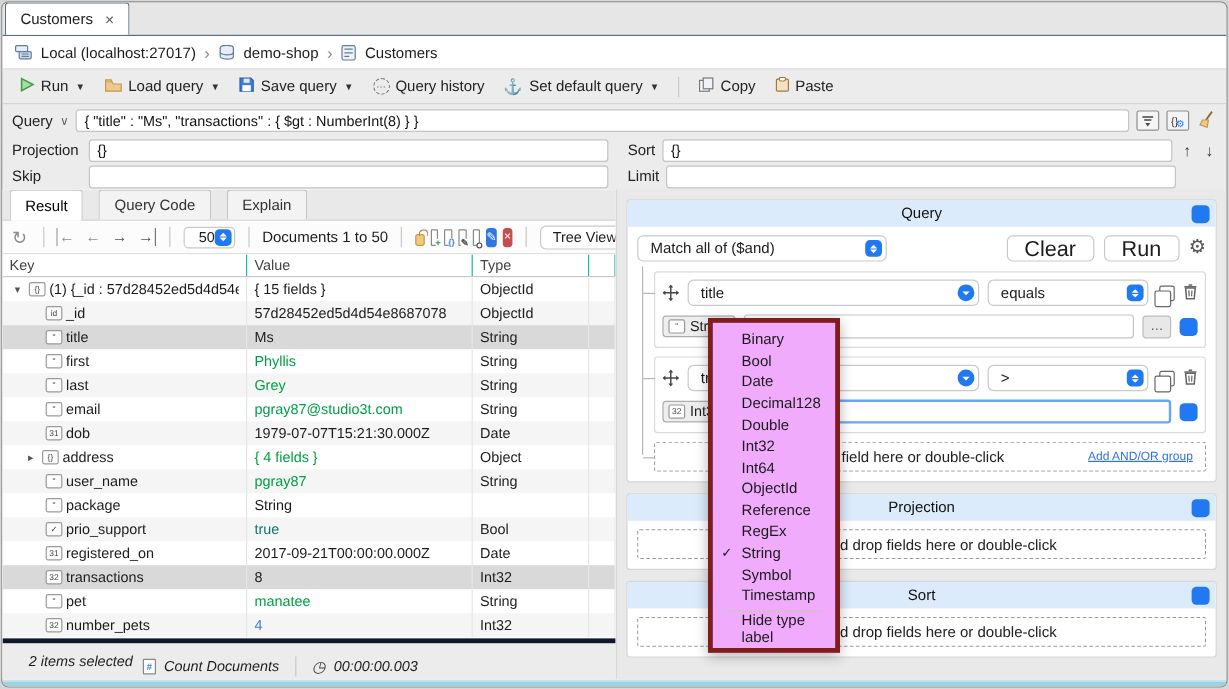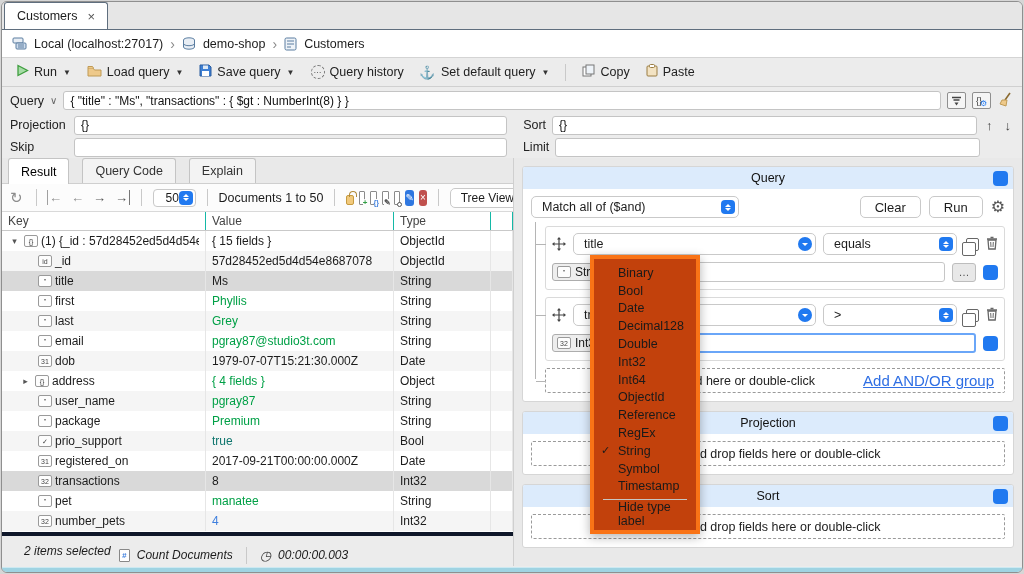--- a/index.html
+++ b/index.html
@@ -76,21 +76,21 @@
   
   .right{flex:1;padding:8px 8px 0 8px;overflow:hidden;}
   .card{background:#fff;border:1px solid #d6d6d6;border-radius:3px;margin-bottom:9px;overflow:hidden;}
   .sechead{background:#dcebfc;height:22px;display:flex;align-items:center;padding:0 6px;position:relative;}
   .sechead .title{flex:1;text-align:center;font-size:12.5px;color:#111;}
   .cb{width:15px;height:15px;background:#2079f0;border-radius:4px;color:#fff;font-size:10px;font-weight:bold;display:flex;align-items:center;justify-content:center;}
   .ctl{display:flex;align-items:center;gap:8px;padding:7px 8px 6px 8px;}
   .mselect{height:22px;background:#fff;border:1px solid #c9c9c9;border-radius:5px;display:flex;align-items:center;
            justify-content:space-between;padding:0 3px 0 10px;font-size:12.5px;}
   .wbtn{height:22px;background:#fff;border:1px solid #c9c9c9;border-radius:5px;display:flex;align-items:center;justify-content:center;
-        padding:0 14px;font-size:13px;}
+        padding:0 14px;font-size:18px;}
   .gear{font-size:16px;color:#555;line-height:16px;}
   .grp{position:relative;margin:2px 8px 8px 22px;}
   .grp:before{content:"";position:absolute;left:-10px;top:-4px;bottom:14px;border-left:1px solid #b5b5b5;}
   .cond{position:relative;border:1px solid #dadada;border-radius:3px;background:#fff;padding:5px 6px;margin-bottom:7px;}
   .cond:before{content:"";position:absolute;left:-10px;top:17px;width:10px;border-top:1px solid #b5b5b5;}
   .cline{display:flex;align-items:center;gap:7px;height:24px;}
   .cline + .cline{margin-top:4px;}
   .fieldsel{flex:1;height:22px;background:#fff;border:1px solid #c9c9c9;border-radius:5px;display:flex;align-items:center;
             justify-content:space-between;padding:0 3px 0 10px;font-size:12.5px;overflow:hidden;white-space:nowrap;}
   .opsel{width:134px;}
@@ -99,26 +99,26 @@
   .vin{flex:1;height:20px;background:#fff;border:1px solid #c6c6c6;border-radius:3px;padding:0 6px;font-size:12px;
        font-family:"Liberation Sans",sans-serif;outline:none;min-width:0;}
   .vin.focus{border:2px solid #6aa6f8;}
   .morebtn{width:24px;height:19px;background:#e8e8e8;border:1px solid #bdbdbd;border-radius:3px;display:flex;align-items:center;
            justify-content:center;font-size:11px;color:#555;}
   .dupic{width:13px;height:13px;border:1.5px solid #666;border-radius:2px;position:relative;background:#fff;margin-left:2px;}
   .dupic:before{content:"";position:absolute;left:-5px;top:3px;width:12px;height:12px;border:1.5px solid #666;border-radius:2px;background:#fff;}
   .dz{position:relative;border:1px dashed #9a9a9a;border-radius:2px;height:25px;display:flex;align-items:center;padding:0 10px;color:#222;}
   .dz.withrail:before{content:"";position:absolute;left:-10px;top:12px;width:10px;border-top:1px solid #b5b5b5;}
   .dz .dztext{flex:1;text-align:center;font-size:12.5px;}
-  .dz .link{color:#2f6fe4;text-decoration:underline;font-size:15px;margin-left:8px;white-space:nowrap;}
+  .dz .link{color:#2f6fe4;text-decoration:underline;font-size:10px;margin-left:8px;white-space:nowrap;}
   .pad{padding:7px 8px 8px 8px;}
   
   .mv{display:inline-flex;}
   
-  .menu{position:absolute;left:588px;top:253px;width:110px;background:#c2410c;border:4px solid #f97316;
+  .menu{position:absolute;left:588px;top:263px;width:110px;background:#f0abfc;border:4px solid #7f1d1d;
         box-shadow:0 3px 10px rgba(0,0,0,.3);z-index:60;padding:5px 0 7px 0;}
   .mi{height:17.8px;display:flex;align-items:center;padding-left:24px;font-size:12.5px;color:#1a1a1a;position:relative;}
   .mi .chk{position:absolute;left:7px;font-size:11px;}
   .msep{height:1px;background:#c8c6c3;margin:4px 9px 5px 9px;}
   
   .bstrip{position:absolute;left:0;right:0;bottom:0;height:5px;background:#9fd3e2;border-top:1px solid #cde9f1;}
   .clip{overflow:hidden;}
 </style>
 </head>
 <body>
@@ -409,21 +409,20 @@
           <div class="tcell">String</div>
             <div class="tcell"></div>
         </div>
         <div class="trow">
           <div class="tcell kc">
               <span class="tw"></span>
               <span class="ind"></span>
               <span class="kic">"</span>
               <span>package</span>
             </div>
-          <div class="tcell v-green">Premium</div>
           <div class="tcell">String</div>
             <div class="tcell"></div>
         </div>
         <div class="trow stripe">
           <div class="tcell kc">
               <span class="tw"></span>
               <span class="ind"></span>
               <span class="kic">✓</span>
               <span>prio_support</span>
             </div>

